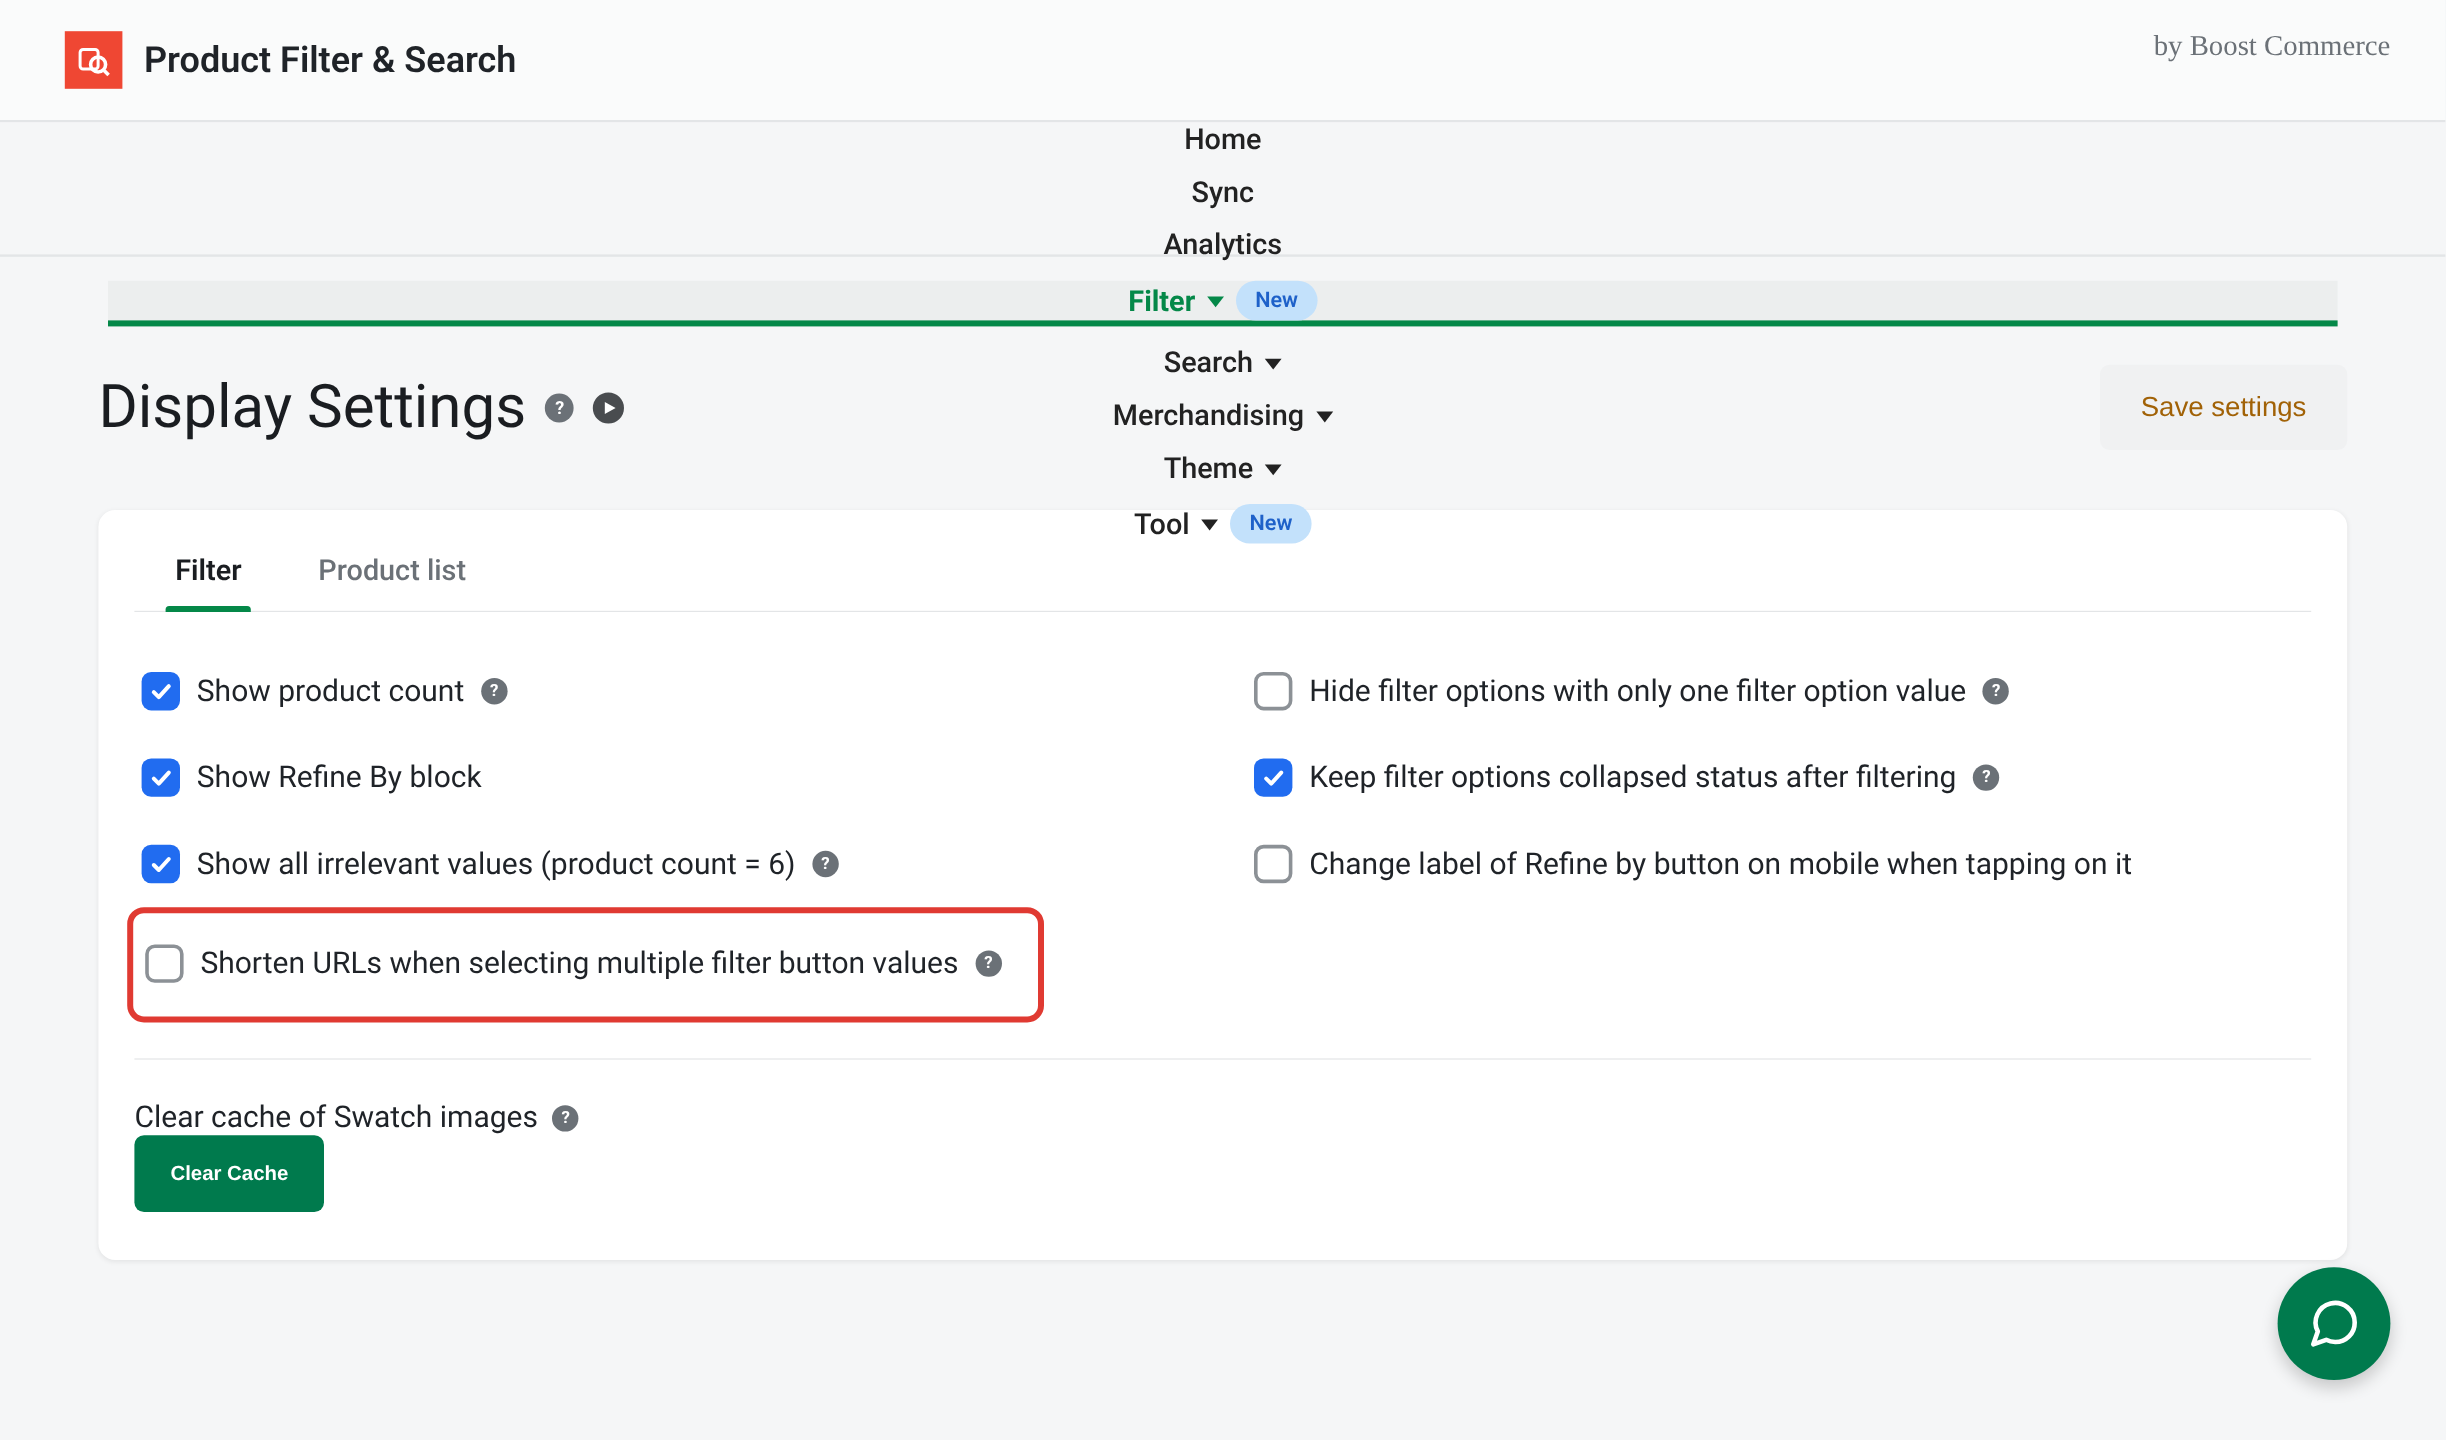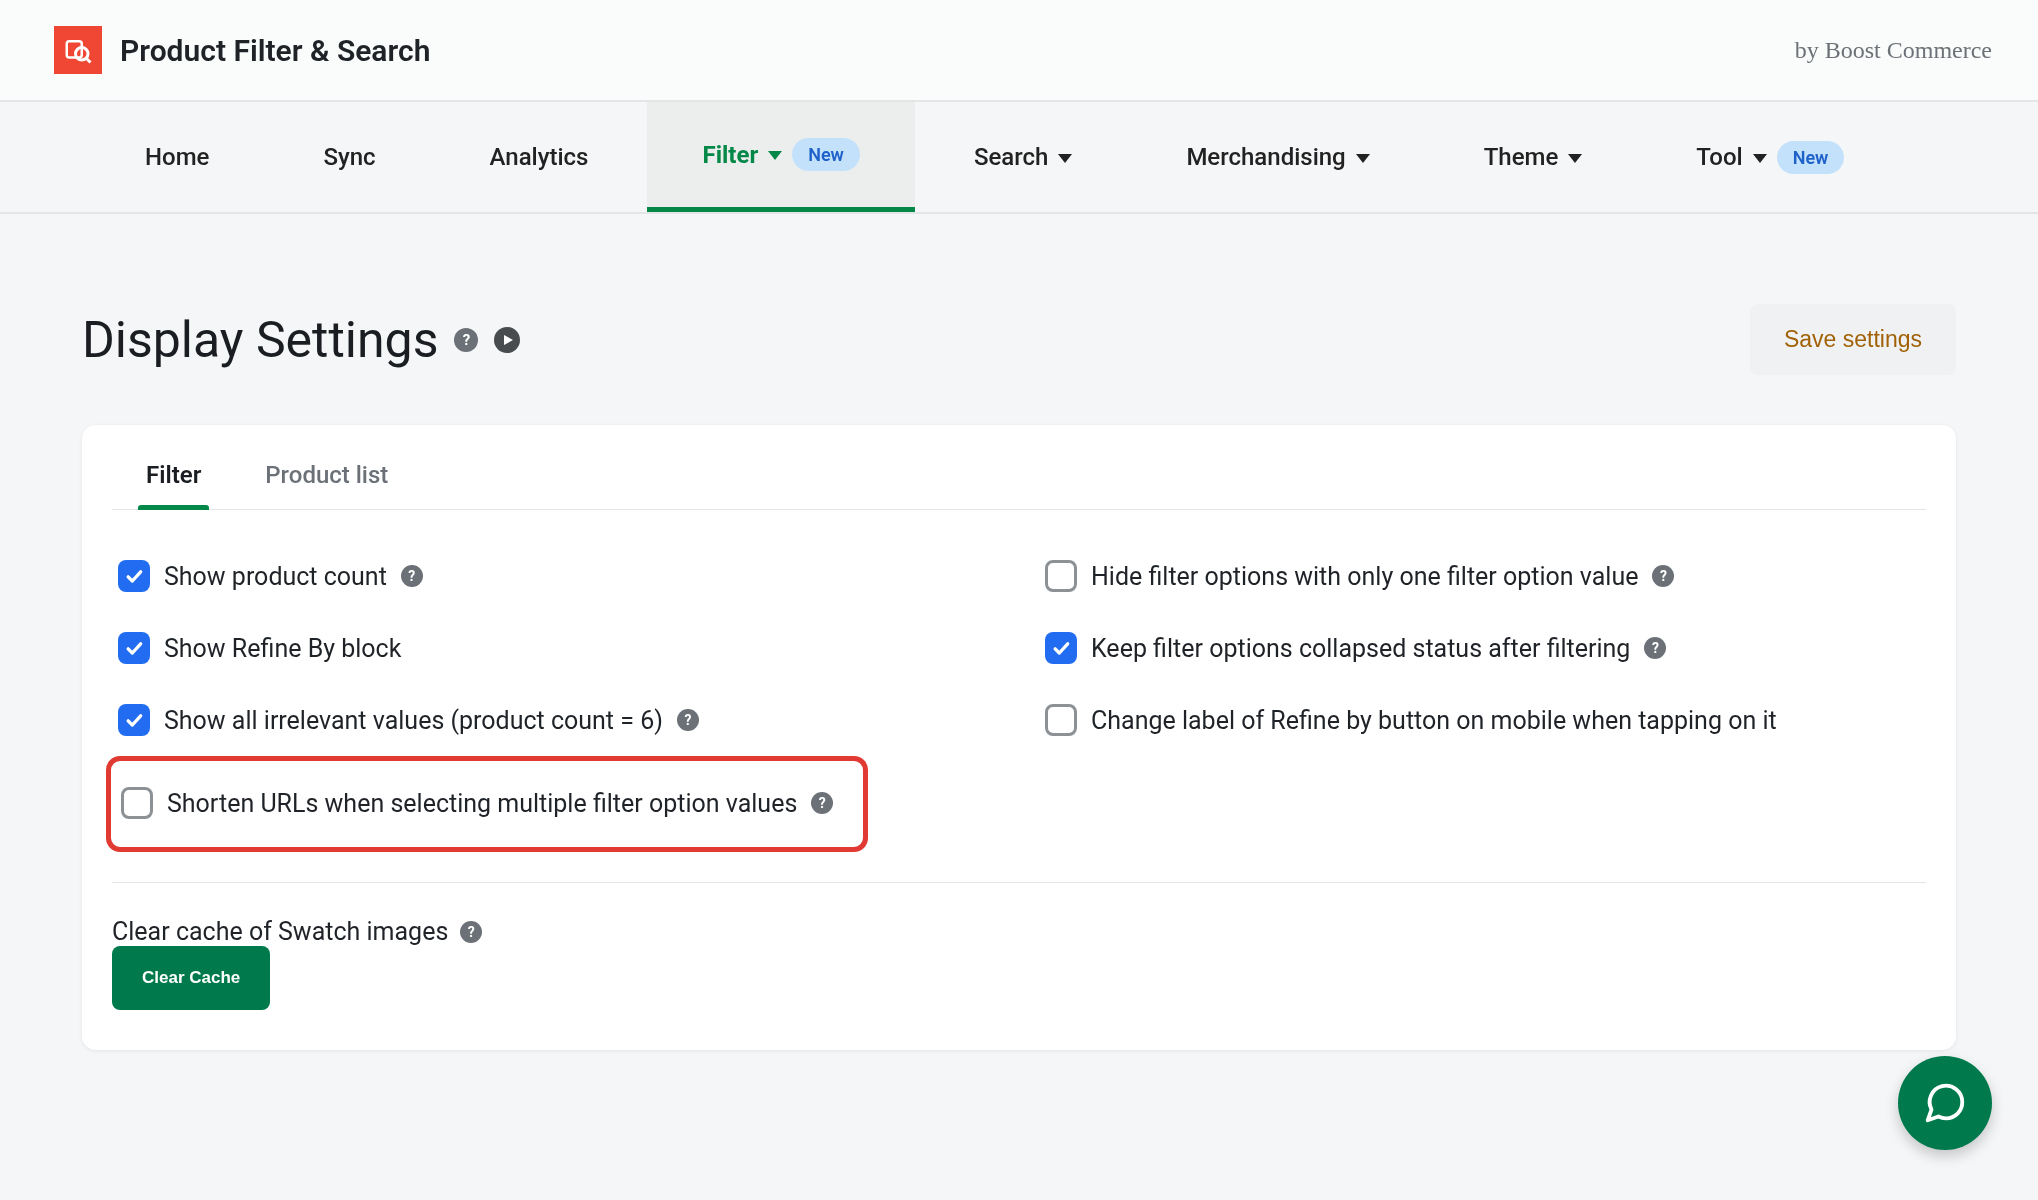--- a/index.html
+++ b/index.html
@@ -9,21 +9,21 @@
     color: #1f2328;
     width: 2038px;
     height: 1200px;
     overflow: hidden;
     position: relative;
   }
 
   
   .app-bar {
     display: flex;
-    align-items: center;
+    align-items: flex-start;
     justify-content: space-between;
     padding: 26px 46px 26px 54px;
     background: #fafbfb;
     border-bottom: 2px solid #e3e5e7;
   }
   .app-bar-left { display: flex; align-items: center; gap: 18px; }
   .app-logo {
     width: 48px; height: 48px;
     background: #ef4733;
     display: flex; align-items: center; justify-content: center;
@@ -36,22 +36,23 @@
   }
   .app-vendor { font-size: 24px; color: #6b7177; font-family: Liberation Serif, serif; }
 
   
   .nav-row {
     display: flex;
     align-items: stretch;
     background: #f5f6f7;
     border-bottom: 2px solid #e3e5e7;
     padding: 0 90px;
-    gap: 4px;
+    gap: 16px;
     height: 112px;
+    flex-direction: column;
   }
   .nav-item {
     display: flex; align-items: center; justify-content: center;
     gap: 10px;
     padding: 0 55px;
     height: 100%;
     font-size: 24px;
     font-weight: 500;
     color: #222;
     cursor: pointer;
@@ -308,21 +309,21 @@
             <div class="cb checked">
               <svg viewBox="0 0 24 24" fill="none" stroke="#fff" stroke-width="4" stroke-linecap="round" stroke-linejoin="round">
                 <polyline points="5 13 10 18 20 7"></polyline>
               </svg>
             </div>
             <span>Show all irrelevant values (product count = 6)</span>
             <span class="option-help">?</span>
           </div>
           <div class="option-row highlight">
             <div class="cb unchecked"></div>
-            <span>Shorten URLs when selecting multiple filter option values</span>
+            <span>Shorten URLs when selecting multiple filter button values</span>
             <span class="option-help">?</span>
           </div>
         </div>
       <div id="col-right">
           <div class="option-row">
             <div class="cb unchecked"></div>
             <span>Hide filter options with only one filter option value</span>
             <span class="option-help">?</span>
           </div>
           <div class="option-row">

